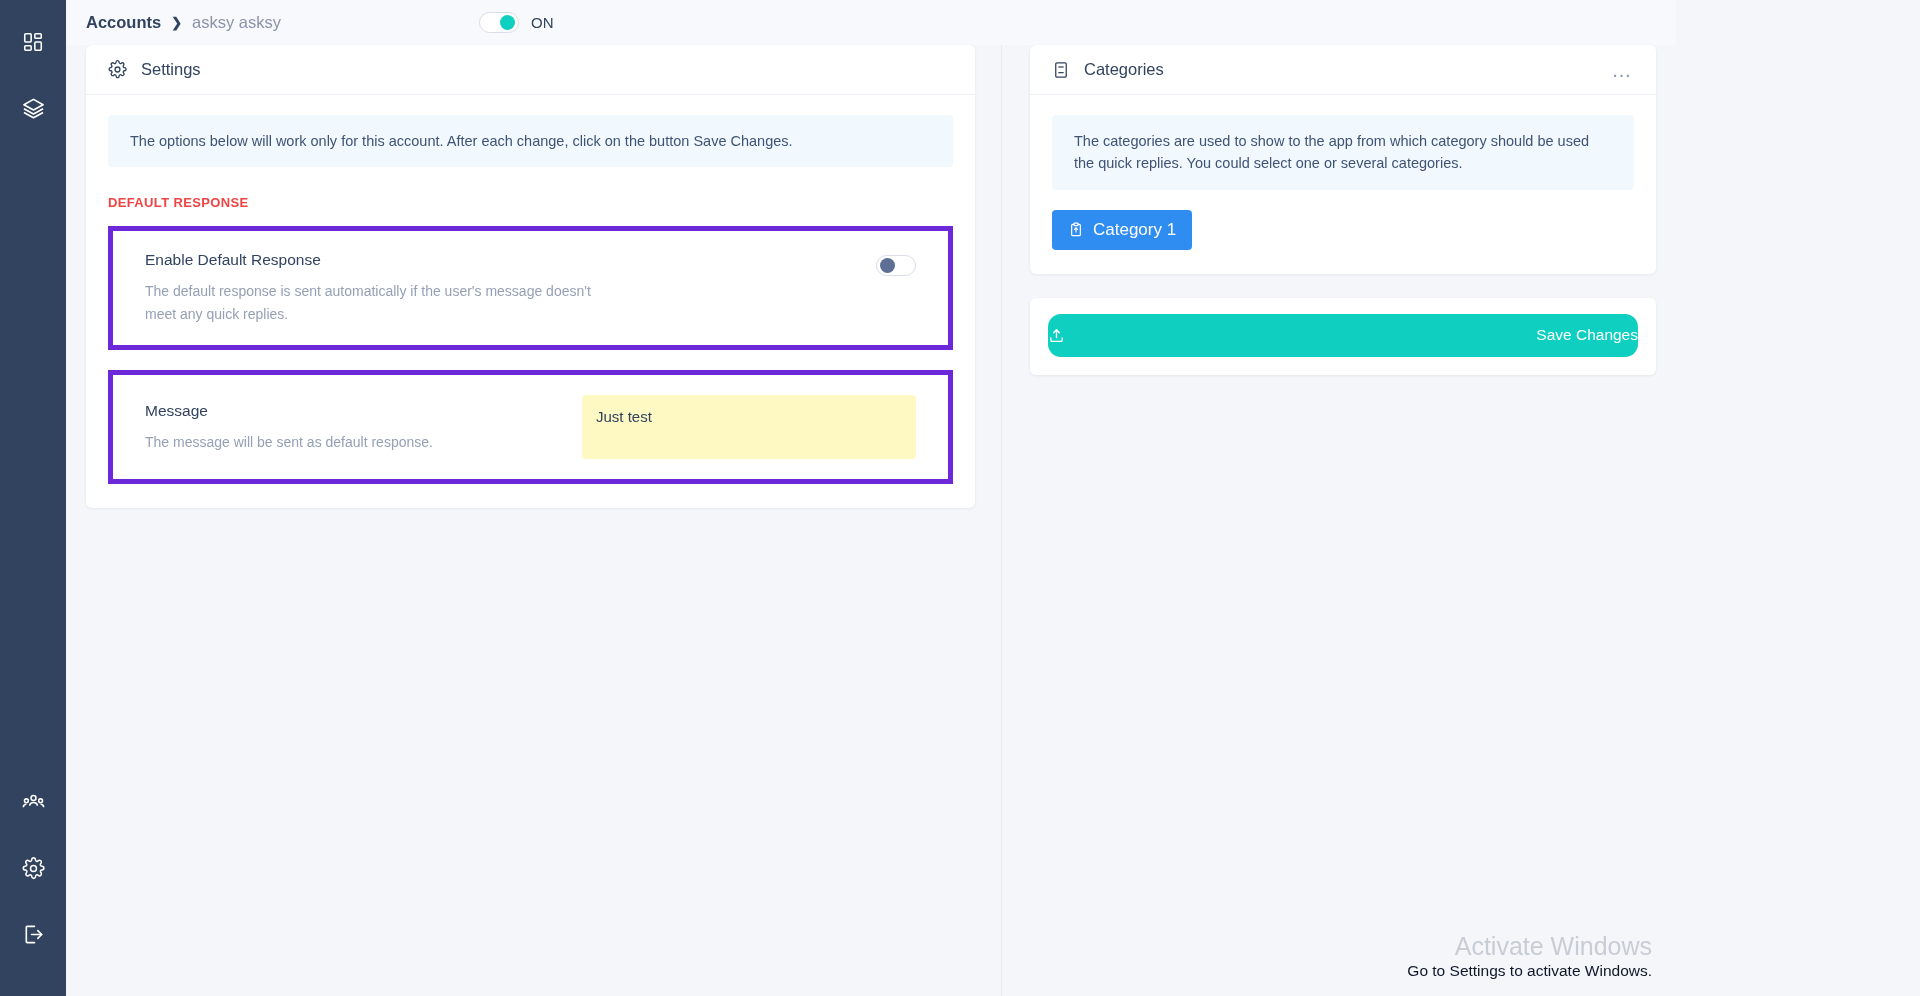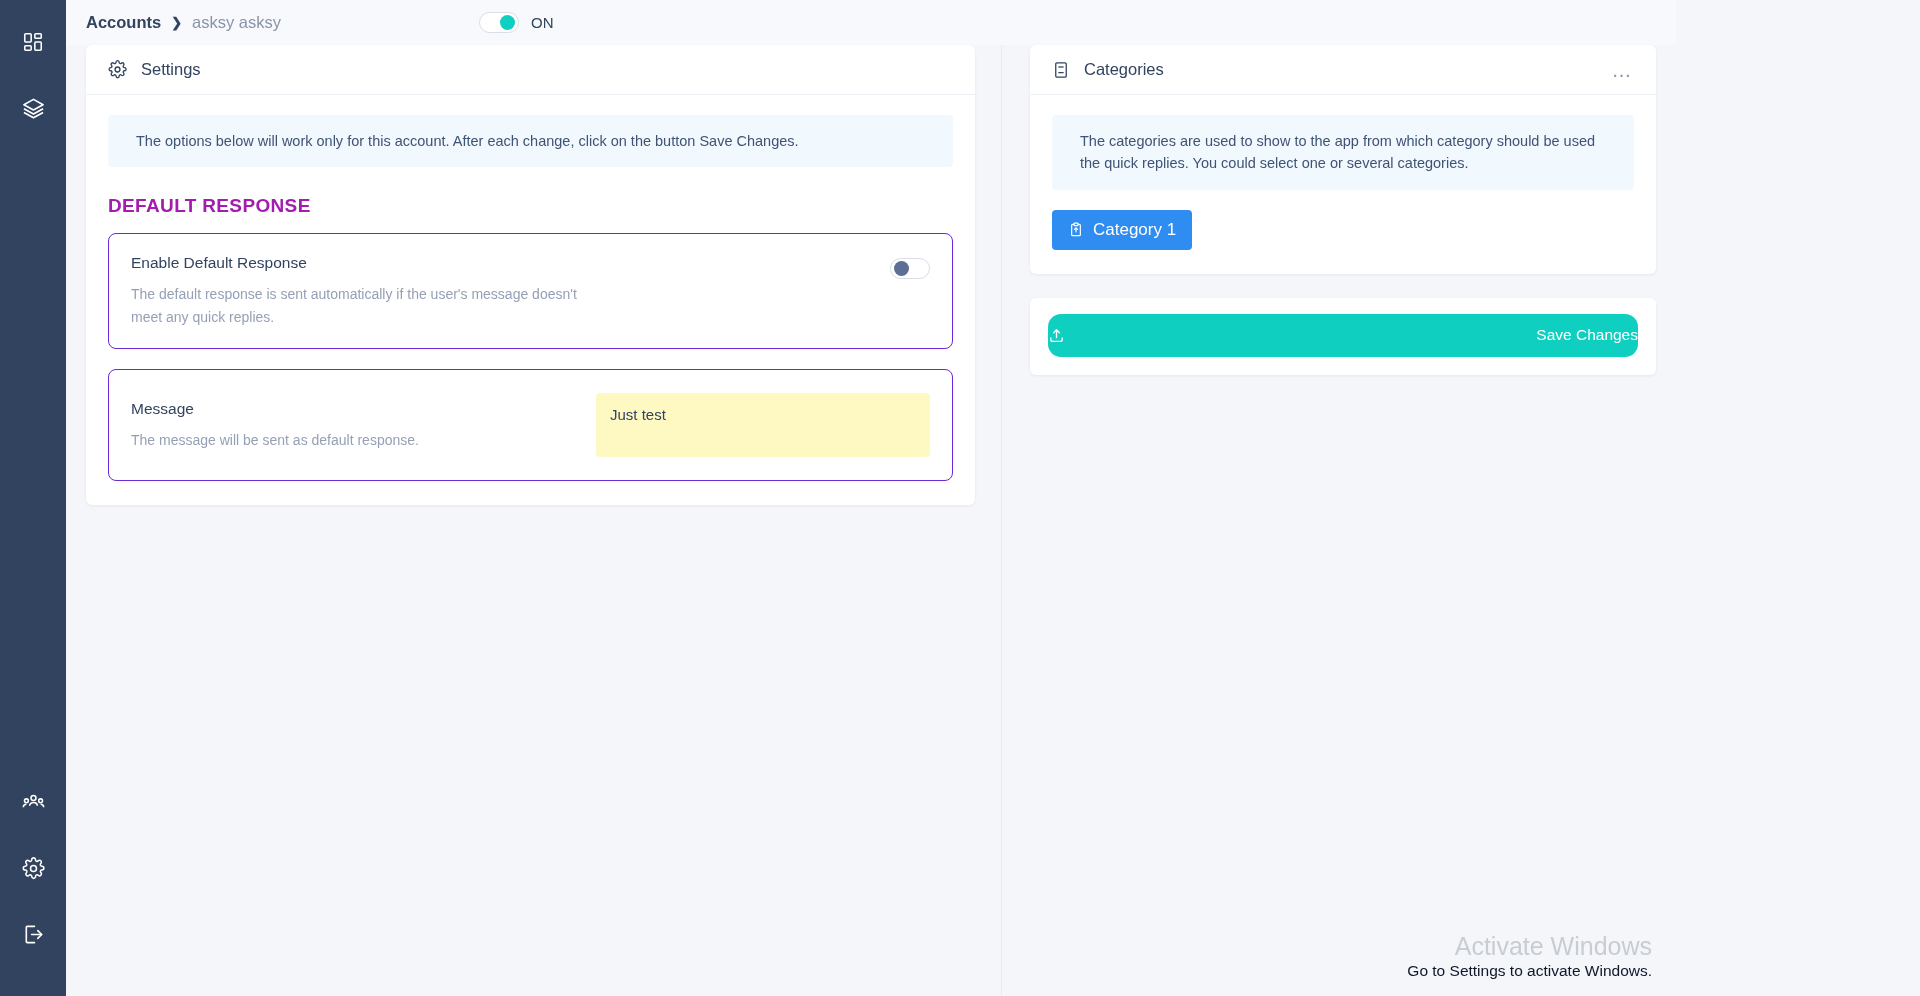--- a/index.html
+++ b/index.html
@@ -141,38 +141,38 @@
     font-size: 20px;
     line-height: 10px;
     cursor: pointer;
   }
 
   .card-body { padding: 20px 22px 24px 22px; }
 
   .notice {
     background: #f1f8fe;
     border-radius: 4px;
-    padding: 15px 28px;
+    padding: 15px 22px;
     font-size: 14.5px;
     color: #3f5375;
     line-height: 1.55;
   }
 
   .section-label {
     margin: 28px 0 16px 0;
-    font-size: 19px;
+    font-size: 13px;
     font-weight: bold;
     letter-spacing: 0.35px;
-    color: #a21caf;
+    color: #ef4444;
   }
 
   .opt-box {
-    border: 1px solid #6d28d9;
-    border-radius: 8px;
-    padding: 20px 22px;
+    border: 5px solid #6d28d9;
+    border-radius: 0;
+    padding: 20px 32px;
     display: flex;
     align-items: flex-start;
     min-height: 98px;
   }
   .opt-box + .opt-box { margin-top: 20px; }
   .opt-text { flex: 1 1 auto; padding-right: 20px; }
   .opt-title {
     font-size: 15.5px;
     color: #31435f;
     margin-bottom: 11px;

